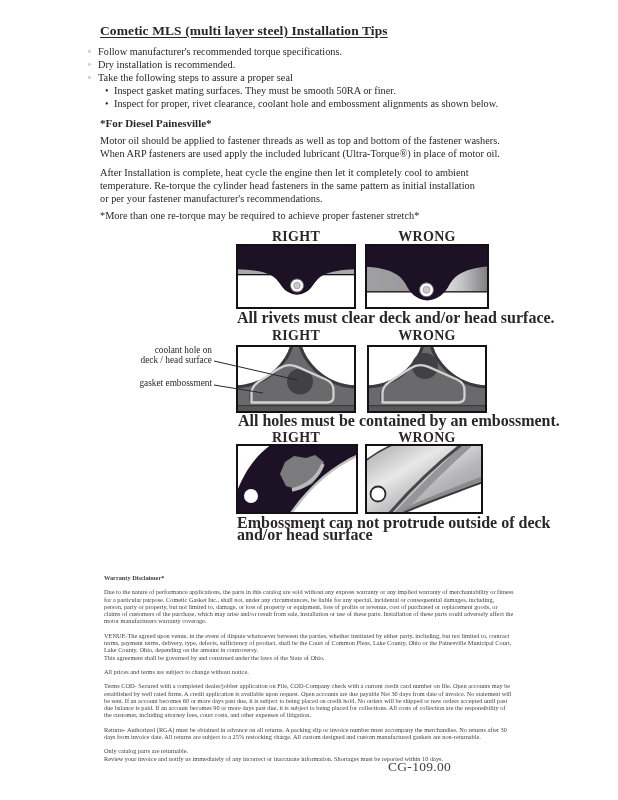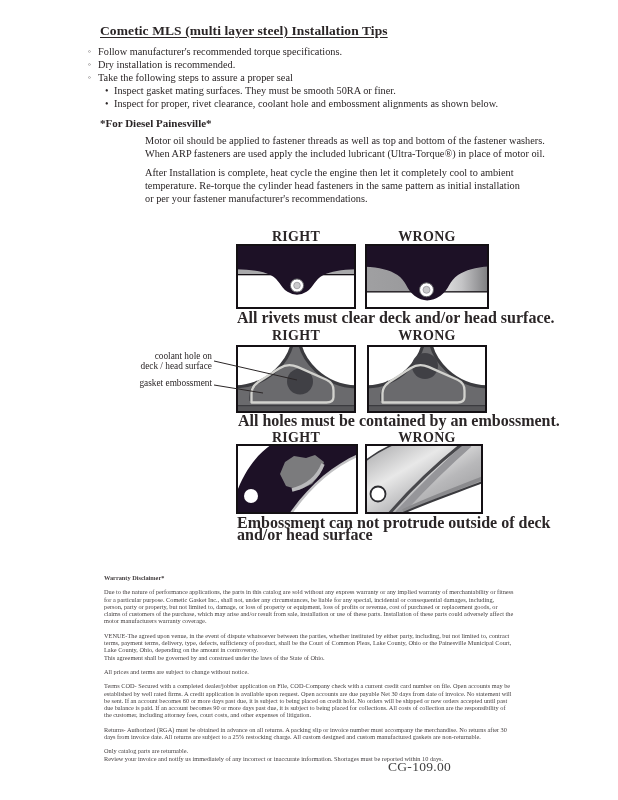--- a/index.html
+++ b/index.html
@@ -11,21 +11,21 @@
   .title{
     font-size:13.5px;font-weight:bold;text-decoration:underline;
     text-underline-offset:2px;letter-spacing:.1px;
   }
   .tips{font-size:10.3px;line-height:13px;}
   .tip-row{display:flex;}
   .tip-row .marker{width:10px;font-size:8px;line-height:13px;text-align:left;}
   .tip-row.sub{margin-left:17px;}
   .tip-row.sub .marker{font-size:10px;width:9px;}
   .h2{font-size:11px;font-weight:bold;}
-  .para{font-size:10.3px;line-height:13px;width:460px;margin-left:45px;}
+  .para{font-size:10.3px;line-height:13px;width:460px;}
   .diag-label{
     font-size:14px;font-weight:bold;letter-spacing:.3px;
     transform:translateX(-50%);white-space:nowrap;
   }
   .caption{font-size:16px;font-weight:bold;line-height:11.5px;white-space:nowrap;}
   .ann{font-size:9.3px;line-height:10px;width:116px;text-align:right;}
   .panel{display:block;}
   .legal{font-size:6.3px;line-height:7.3px;width:410px;color:var(--legal-ink,#433e3f);}
   .legal p{margin:0 0 7px 0;}
   .legal p.tight{margin-top:-7px;margin-bottom:7px;}
@@ -65,20 +65,21 @@
   <div class="abs h2" style="left:100px;top:117px;">*For Diesel Painesville*</div>
   <div class="abs para" style="left:100px;top:134px;">
     <div>Motor oil should be applied to fastener threads as well as top and bottom of the fastener washers.</div>
     <div>When ARP fasteners are used apply the included lubricant (Ultra-Torque®) in place of motor oil.</div>
   </div>
   <div class="abs para" style="left:100px;top:166px;">
     <div>After Installation is complete, heat cycle the engine then let it completely cool to ambient</div>
     <div>temperature. Re-torque the cylinder head fasteners in the same pattern as initial installation</div>
     <div>or per your fastener manufacturer's recommendations.</div>
   </div>
+  <div class="abs para" style="left:100px;top:209px;">*More than one re-torque may be required to achieve proper fastener stretch*</div>
 
   <div class="abs diag-label" style="left:296px;top:229px;">RIGHT</div>
   <div class="abs diag-label" style="left:427px;top:229px;">WRONG</div>
 
   <svg class="abs panel" style="left:236px;top:244px;" width="120" height="65" viewBox="0 0 120 65">
     <rect width="120" height="65" fill="#ffffff"></rect>
     <rect x="0" y="25" width="120" height="5.5" style="fill:var(--deck-gray)"></rect>
     <rect x="0" y="30" width="120" height="1.3" fill="#151015"></rect>
     <path d="M0,0 H120 V25.2 C105,25.6 95,27.2 87,31.2 C78.5,35.5 78,43 70.5,47.8 Q61,53.8 51.5,47.8 C44,43 43.5,35.5 35,31.2 C27,27.2 15,25.6 0,25.2 Z" style="fill:var(--panel-black)"></path>
     <circle cx="61" cy="41.5" r="6.6" fill="#ffffff" stroke="#5e5e62" stroke-width="1"></circle>
@@ -103,21 +104,21 @@
     <circle cx="61.5" cy="45.8" r="7" fill="#ffffff" stroke="#5e5e62" stroke-width="1"></circle>
     <circle cx="61.5" cy="45.8" r="3.5" fill="#c9c9cb" stroke="#8e8e92" stroke-width="0.7"></circle>
     <rect x="1" y="1" width="122" height="63" fill="none" stroke="#141014" stroke-width="2"></rect>
   </svg>
 
   <div class="abs caption" style="left:237px;top:312px;">All rivets must clear deck and/or head surface.</div>
 
   <div class="abs diag-label" style="left:296px;top:328px;">RIGHT</div>
   <div class="abs diag-label" style="left:427px;top:328px;">WRONG</div>
 
-  <div class="abs ann" style="left:96px;top:345px;margin-top:6px;">
+  <div class="abs ann" style="left:96px;top:345px;">
     <div>coolant hole on</div>
     <div>deck / head surface</div>
   </div>
   <div class="abs ann" style="left:96px;top:378px;">gasket embossment</div>
 
   <svg class="abs panel" style="left:236px;top:345px;" width="120" height="68" viewBox="0 0 120 68">
     <rect width="120" height="68" style="fill:var(--mid-gray)"></rect>
     <ellipse cx="-3" cy="-15" rx="61" ry="57" fill="#ffffff" style="stroke:var(--dark-gray)" stroke-width="3.2"></ellipse>
     <ellipse cx="123" cy="-15" rx="61" ry="57" fill="#ffffff" style="stroke:var(--dark-gray)" stroke-width="3.2"></ellipse>
     <rect x="0" y="60.5" width="120" height="7.5" fill="#57575a"></rect>

